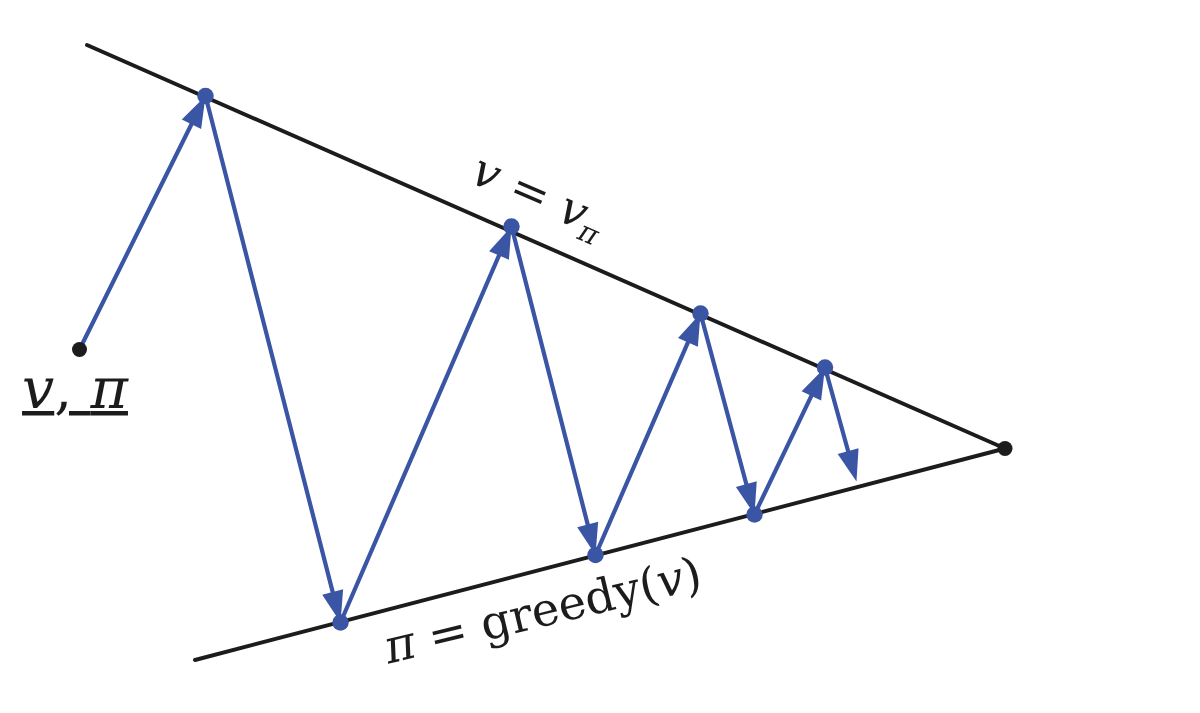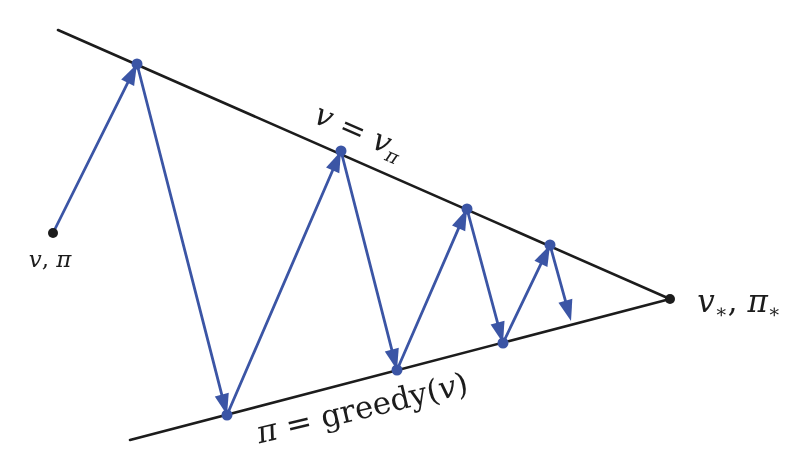--- a/index.html
+++ b/index.html
@@ -34,22 +34,23 @@
   .rm { font-style: normal; }
   .sub {
     font-size: 0.62em;
     position: relative;
     top: 0.32em;
     font-style: italic;
   }
   .sub.rm { font-style: normal; }
   .lbl-start {
     left: 50px; top: 259px;
-    font-size: 23px;
+    font-size: 38px;
     transform: translate(-50%, -50%);
+    text-decoration: underline;
   }
   .lbl-upper {
     left: 359px; top: 131px;
     font-size: 31px;
     transform: translate(-50%, -50%) rotate(23.5deg);
   }
   .lbl-lower {
     left: 362px; top: 408px;
     font-size: 31px;
     transform: translate(-50%, -50%) rotate(-13.5deg);
@@ -100,17 +101,14 @@
   </div>
 
   <div class="lbl lbl-upper">
     <span class="it">v = v</span><span class="sub">π</span>
   </div>
 
   <div class="lbl lbl-lower">
     <span class="it">π</span><span class="rm"> = </span><span class="rm">greedy(</span><span class="it">v</span><span class="rm">)</span>
   </div>
 
-  <div class="lbl lbl-end">
-    <span class="it">v</span><span class="sub rm">∗</span><span class="rm">, </span><span class="it">π</span><span class="sub rm">∗</span>
-  </div>
 
 </div>
 
 </body></html>

